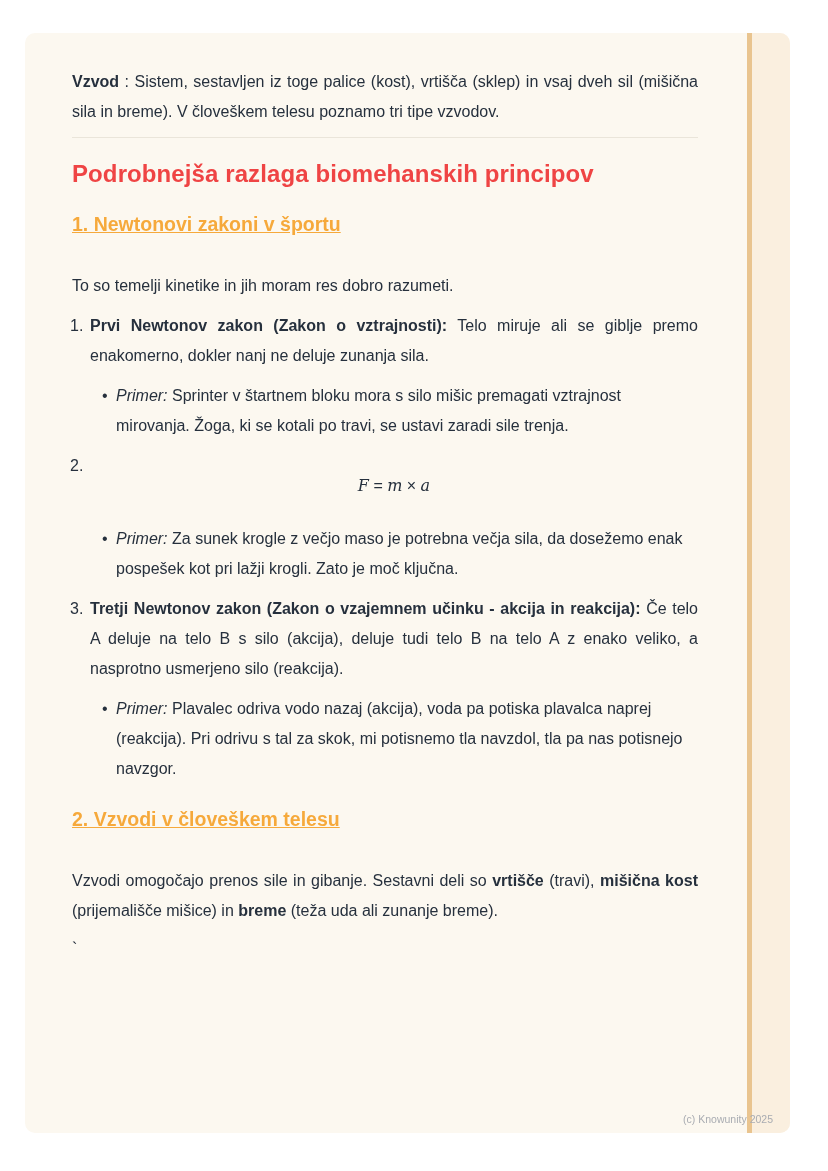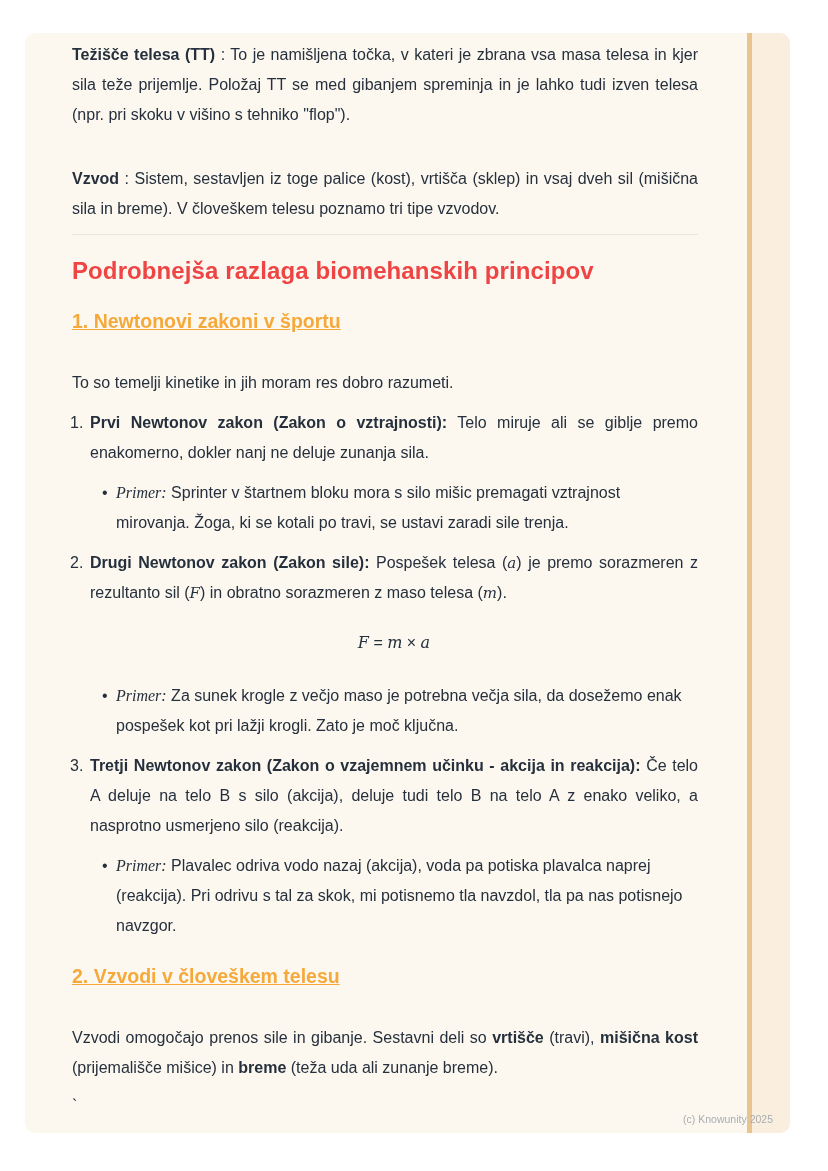--- a/index.html
+++ b/index.html
@@ -20,21 +20,21 @@
   }
 
   .content {
     position:absolute; left:47px; top:0; width:626px;
     color:#26303D; font-size:16px; line-height:30px;
   }
   .para { margin-top:34px; }
   .para.first { margin-top:7px; }
   .para.justify { text-align:justify; }
   .b { font-weight:700; }
-  .i { font-style:italic;font-family:Liberation Serif, serif; }
+  .i { font-style:italic; }
   .m { font-family:"DejaVu Serif", serif; font-style:italic; font-size:15px; }
 
   .divider { height:1px; background:#EAE5DA; margin-top:10px; }
 
   .h2 { margin-top:20px; font-size:24px; line-height:31px; font-weight:700; letter-spacing:0.1px; }
   .h3 { margin-top:22px; font-size:19.5px; line-height:26px; font-weight:700;text-decoration:underline; }
 
   .olist { margin-top:10px; }
   .oli { display:flex; margin-top:10px; margin-left:-2px; }
   .onum { flex:none; width:20px; }
@@ -55,41 +55,39 @@
   }
 </style>
 </head>
 <body>
 
 <div class="stage">
   <div class="page">
     <div class="accent-strip"></div>
     <div class="accent-bar"></div>
     <div class="content" id="content">
-        <div class="para first justify"><span class="b">Težišče telesa (TT)</span><span> : To je namišljena točka, v kateri je zbrana vsa masa telesa in kjer sila teže prijemlje. Položaj TT se med gibanjem spreminja in je lahko tudi izven telesa (npr. pri skoku v višino s tehniko "flop").</span></div>
         <div class="para justify"><span class="b">Vzvod</span><span> : Sistem, sestavljen iz toge palice (kost), vrtišča (sklep) in vsaj dveh sil (mišična sila in breme). V človeškem telesu poznamo tri tipe vzvodov.</span></div>
         <div class="divider"></div>
         <div class="h2" style="color: #ef4444;">Podrobnejša razlaga biomehanskih principov</div>
         <div class="h3" style="color: rgb(246, 169, 59);">1. Newtonovi zakoni v športu</div>
         <div class="para"><span>To so temelji kinetike in jih moram res dobro razumeti.</span></div>
         <div class="olist">
           <div class="oli">
             <span class="onum">1.</span>
             <div class="obody">
               <div><span class="b">Prvi Newtonov zakon (Zakon o vztrajnosti):</span><span> Telo miruje ali se giblje premo enakomerno, dokler nanj ne deluje zunanja sila.</span></div>
               <div class="bullet">
                 <span class="dot">•</span>
                 <div class="bbody"><span class="i">Primer:</span><span> Sprinter v štartnem bloku mora s silo mišic premagati vztrajnost mirovanja. Žoga, ki se kotali po travi, se ustavi zaradi sile trenja.</span></div>
               </div>
             </div>
           </div>
           <div class="oli">
             <span class="onum">2.</span>
             <div class="obody">
-              <div><span class="b">Drugi Newtonov zakon (Zakon sile):</span><span> Pospešek telesa (</span><span class="m">a</span><span>) je premo sorazmeren z rezultanto sil (</span><span class="m">F</span><span>) in obratno sorazmeren z maso telesa (</span><span class="m">m</span><span>).</span></div>
               <div class="formula"><span class="m">F</span><span> = </span><span class="m">m</span><span> × </span><span class="m">a</span></div>
               <div class="bullet">
                 <span class="dot">•</span>
                 <div class="bbody"><span class="i">Primer:</span><span> Za sunek krogle z večjo maso je potrebna večja sila, da dosežemo enak pospešek kot pri lažji krogli. Zato je moč ključna.</span></div>
               </div>
             </div>
           </div>
           <div class="oli">
             <span class="onum">3.</span>
             <div class="obody">

